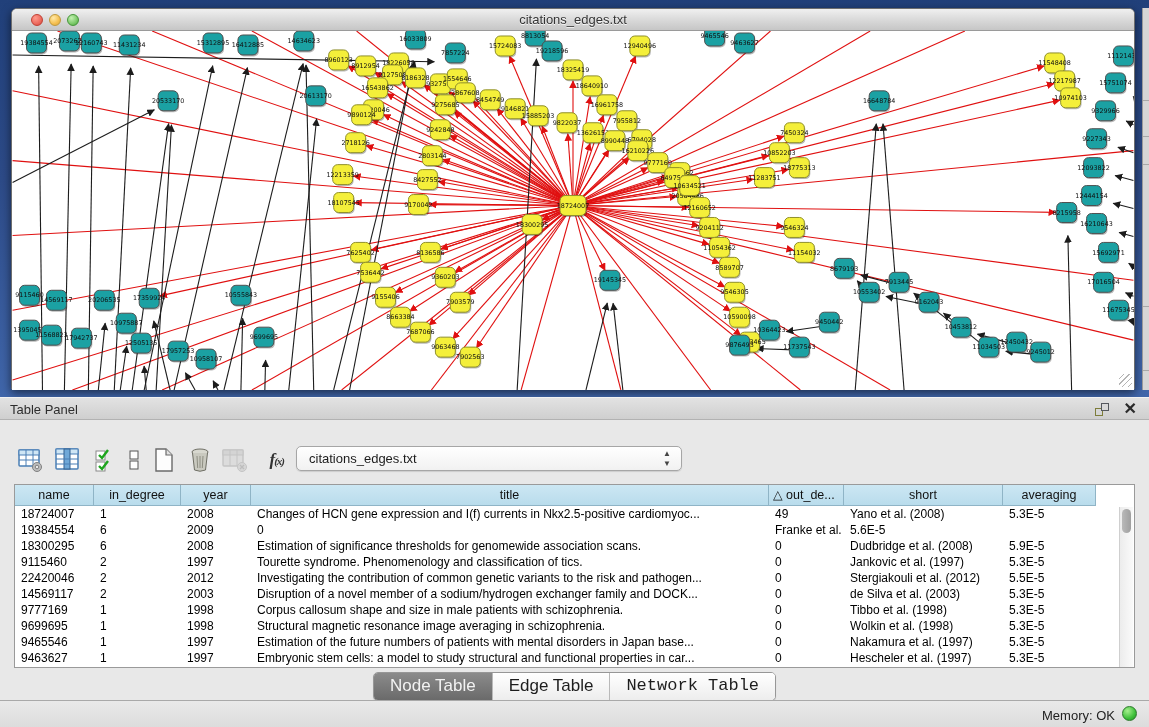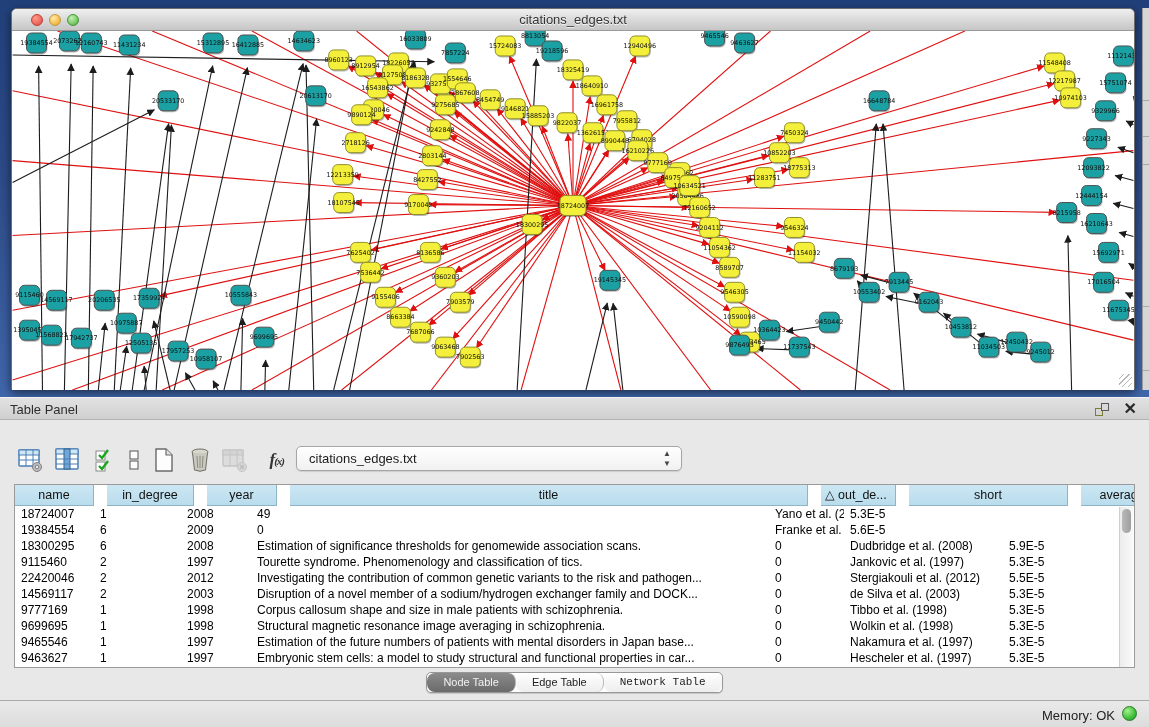--- a/index.html
+++ b/index.html
@@ -51,41 +51,41 @@
   .fx small { font-size:11px; }
   .combo { position:absolute; left:296px; top:26px; width:386px; height:25px;
     border:1px solid #a6a6a6; border-radius:5px;
     background:linear-gradient(180deg,#ffffff,#f1f1f1); box-shadow:0 1px 1px rgba(0,0,0,.12);
     font-size:13px; color:#1c1c1c; line-height:23px; padding-left:12px; }
   .combo .arrows { position:absolute; right:10px; top:2px; font-size:8px; color:#444; line-height:10px; text-align:center; }
 
   
   .tablewrap { position:absolute; left:14px; top:484px; width:1121px; height:184px;
     border:1px solid #9a9a9a; background:#fff; overflow:hidden; }
-  .thead { display:grid; grid-template-columns:79px 87px 70px 518px 75px 159px 93px 1fr; height:21px;gap:13px; }
+  .thead { display:grid; grid-template-columns:79px 87px 70px 518px 75px 159px 93px 1fr; height:21px; }
   .th { background:linear-gradient(180deg,#cce7f3,#b9dcec); border-right:1px solid #8fb4c6;
     border-bottom:1px solid #8fb4c6; font-size:12.5px; color:#111; text-align:center;
     line-height:20px; overflow:hidden; white-space:nowrap; }
   .th.left { text-align:left; padding-left:4px; }
   .th:last-child { background:#fff; border-right:none; border-bottom:1px solid #fff; }
   .tbody { position:relative; }
   .tr { display:grid; grid-template-columns:79px 87px 70px 518px 75px 159px 93px 1fr; height:16px; }
   .td { font-size:12px; color:#000; line-height:16px; padding-left:6px;
     white-space:nowrap; overflow:hidden; }
   .vscroll { position:absolute; right:1px; top:22px; width:14px; height:160px;
     background:linear-gradient(90deg,#ececec,#fafafa); border-left:1px solid #cfcfcf; }
   .vthumb { position:absolute; left:2px; top:2px; width:9px; height:24px;
     background:linear-gradient(90deg,#b9b9b9,#9f9f9f); border-radius:5px; }
 
   
   .segbar { position:absolute; left:0; top:672px; width:1149px; height:26px; text-align:center; }
   .segctl { display:inline-flex; border:1px solid #979797; border-radius:5px; overflow:hidden;
     background:#fff; box-shadow:0 1px 1px rgba(0,0,0,.15); }
-  .seg { font-size:11px; color:#1d1d1d; padding:3px 16px 4px 16px;
-    background:linear-gradient(180deg,#ffffff,#ededed); border-right:1px solid #b9b9b9;border-radius:8px; }
+  .seg { font-size:17px; color:#1d1d1d; padding:3px 16px 4px 16px;
+    background:linear-gradient(180deg,#ffffff,#ededed); border-right:1px solid #b9b9b9; }
   .seg:last-child { border-right:none;font-family:Liberation Mono, monospace; }
   .seg.active { background:linear-gradient(180deg,#8b8b8b,#6a6a6a); color:#f2f2f2; }
 
   
   .statusbar { position:absolute; left:0; top:700px; width:1149px; height:27px;
     background:linear-gradient(180deg,#e9e9e9,#dcdcdc); border-top:1px solid #a9a9a9; }
   .mem { position:absolute; right:34px; top:7px; font-size:13px; color:#222; }
   .memdot { position:absolute; right:12px; top:5px; width:15px; height:15px; border-radius:50%;
     background:radial-gradient(circle at 35% 30%, #a6f08e, #3ec03a 60%, #1f8c26); border:1px solid #2a7a2a; }
 </style>
@@ -949,20 +949,21 @@
       <div class="th left">△ out_de...</div>
       <div class="th">short</div>
       <div class="th">averaging</div>
       <div class="th"></div>
     </div>
   <div class="tbody" id="tbody">
       <div class="tr">
         <div class="td">18724007</div>
         <div class="td">1</div>
         <div class="td">2008</div>
+        <div class="td">Changes of HCN gene expression and I(f) currents in Nkx2.5-positive cardiomyoc...</div>
         <div class="td">49</div>
         <div class="td">Yano et al. (2008)</div>
         <div class="td">5.3E-5</div>
         <div class="td"></div>
       </div>
       <div class="tr">
         <div class="td">19384554</div>
         <div class="td">6</div>
         <div class="td">2009</div>
         <div class="td">0</div>

